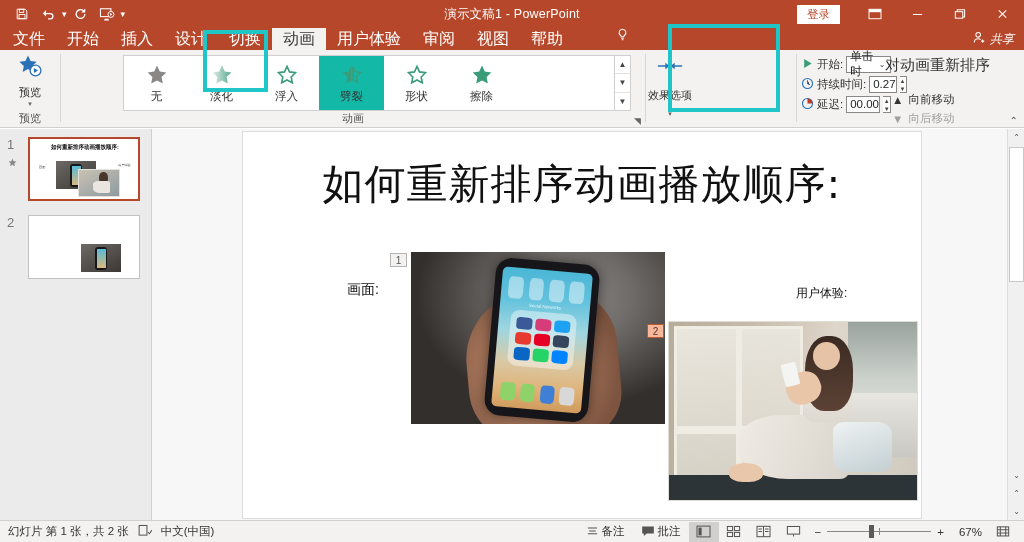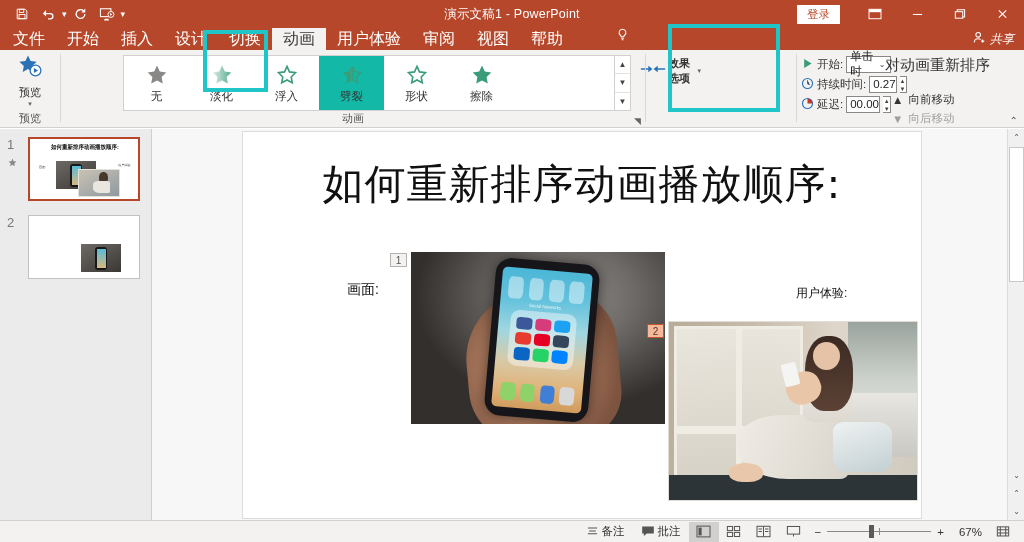--- a/index.html
+++ b/index.html
@@ -99,21 +99,21 @@
   .gal-scroll {
     position: absolute; right: 0; top: 0; width: 16px; height: 100%;
     display: flex; flex-direction: column; border-left: 1px solid #d2d0ce;
   }
   .gal-scroll div {
     flex: 1; display: flex; align-items: center; justify-content: center;
     font-size: 8px; color: #444; border-bottom: 1px solid #e5e3e1;
   }
   .effect-opt {
     position: absolute; left: 578px; top: 6px; width: 62px;
-    display: flex; flex-direction: row; align-items: center; gap: 1px; font-weight: bold;
+    display: flex; flex-direction: column; align-items: center; gap: 8px;
   }
   .effect-opt .lbl { font-size: 11px; color: #333; }
   .dlg-launcher {
     position: absolute; right: 4px; bottom: 2px; font-size: 9px; color: #666;
   }
 
   
   .timing { position: absolute; left: 800px; top: 4px; width: 90px; }
   .t-row { height: 20px; display: flex; align-items: center; gap: 3px; font-size: 11.5px; color: #333; }
   .t-lbl { white-space: nowrap; }
@@ -675,20 +675,30 @@
 
   <div class="vscroll">
     <div class="vs-btn">⌃</div>
     <div class="vs-thumb"></div>
     <div class="vs-btn" style="position:absolute;bottom:36px">⌄</div>
     <div class="vs-btn" style="position:absolute;bottom:18px">⌃</div>
     <div class="vs-btn" style="position:absolute;bottom:0">⌄</div>
   </div>
 
   <div class="statusbar">
+    <div class="sb-left">
+      <span>幻灯片 第 1 张，共 2 张</span>
+      <span>
+        <svg width="14" height="13" viewBox="0 0 15 14">
+            <rect x="1.2" y="1.6" width="8.4" height="10.4" fill="none" stroke="#555" stroke-width="1.1"></rect>
+            <path fill="none" stroke="#555" stroke-width="1.1" d="M10.6 8.6 12.2 10.5 15 6.6"></path>
+          </svg>
+      </span>
+      <span>中文(中国)</span>
+    </div>
     <div class="sb-right">
       <div class="sb-item">
         <span>
           <svg width="13" height="12" viewBox="0 0 14 13">
               <path stroke="#555" stroke-width="1.1" d="M2 3.2h10M3.4 6.4h7.2M2 9.6h10"></path>
             </svg>
         </span>
         <span>备注</span>
       </div>
       <div class="sb-item">

